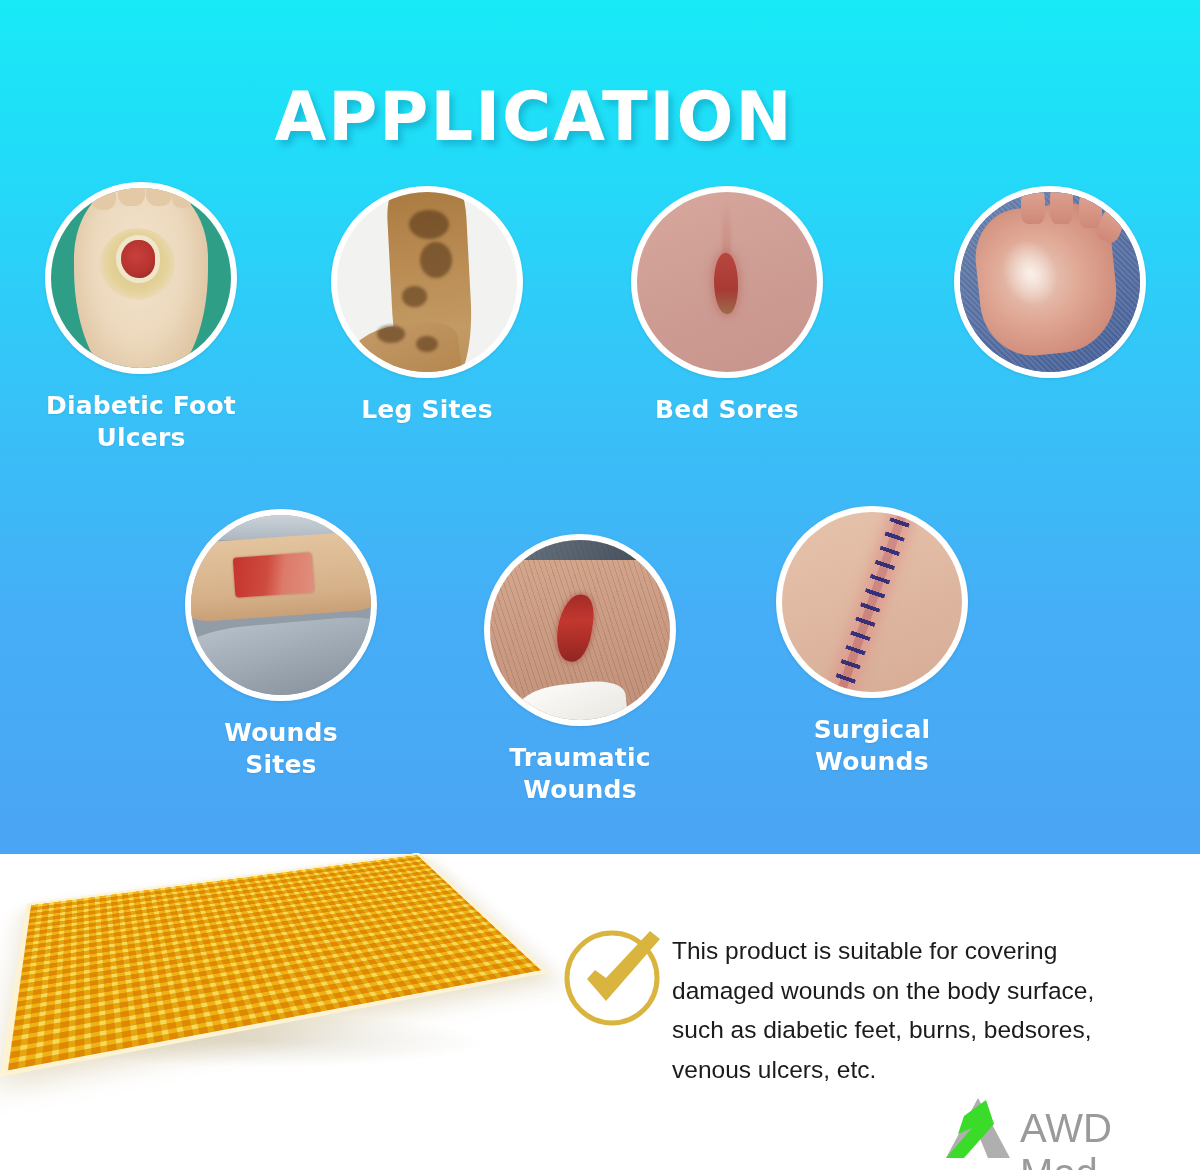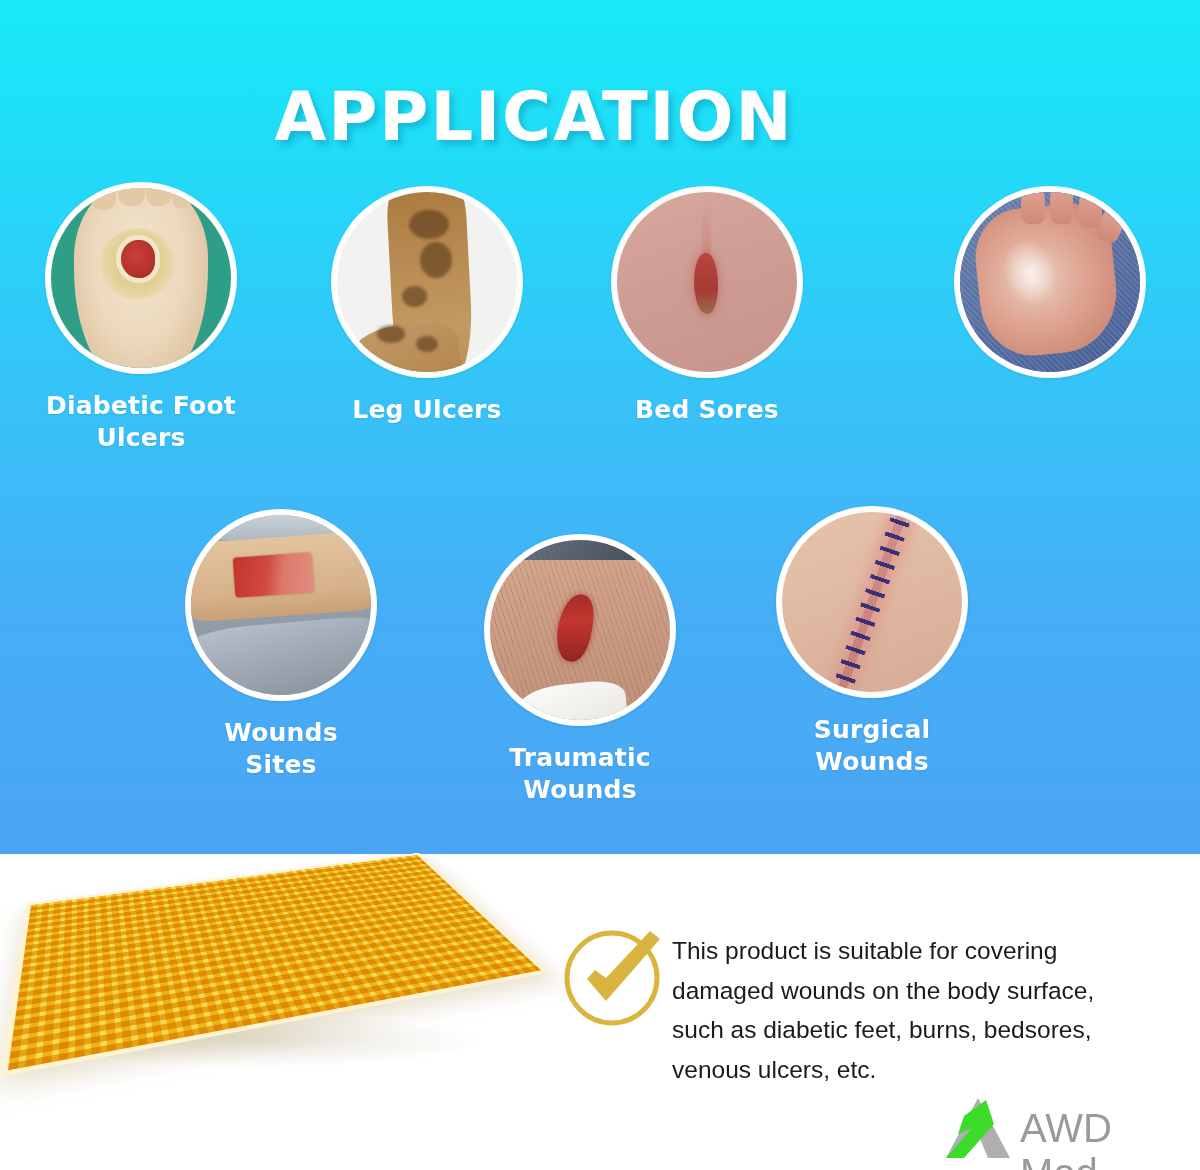--- a/index.html
+++ b/index.html
@@ -262,24 +262,24 @@
         <div class="ph leg-bg"></div>
         <div class="leg-shape"></div>
         <div class="leg-foot"></div>
         <div class="leg-spot" style="left:40%;top:10%;width:22%;height:16%;"></div>
         <div class="leg-spot" style="left:46%;top:28%;width:18%;height:20%;"></div>
         <div class="leg-spot" style="left:36%;top:52%;width:14%;height:12%;"></div>
         <div class="leg-spot" style="left:22%;top:74%;width:16%;height:10%;"></div>
         <div class="leg-spot" style="left:44%;top:80%;width:12%;height:9%;"></div>
       </div>
     </div>
-    <div class="caption">Leg Ulcers</div>
-  </div>
-
-  <div class="item" style="left:611px; top:186px; width:192px;">
+    <div class="caption">Leg Sites</div>
+  </div>
+
+  <div class="item" style="left:631px; top:186px; width:192px;">
     <div class="photo" style="width:192px;height:192px;">
       <div class="photo-inner">
         <div class="ph sore-bg"></div>
         <div class="sore-line"></div>
         <div class="sore-wound"></div>
       </div>
     </div>
     <div class="caption">Bed Sores</div>
   </div>
 

